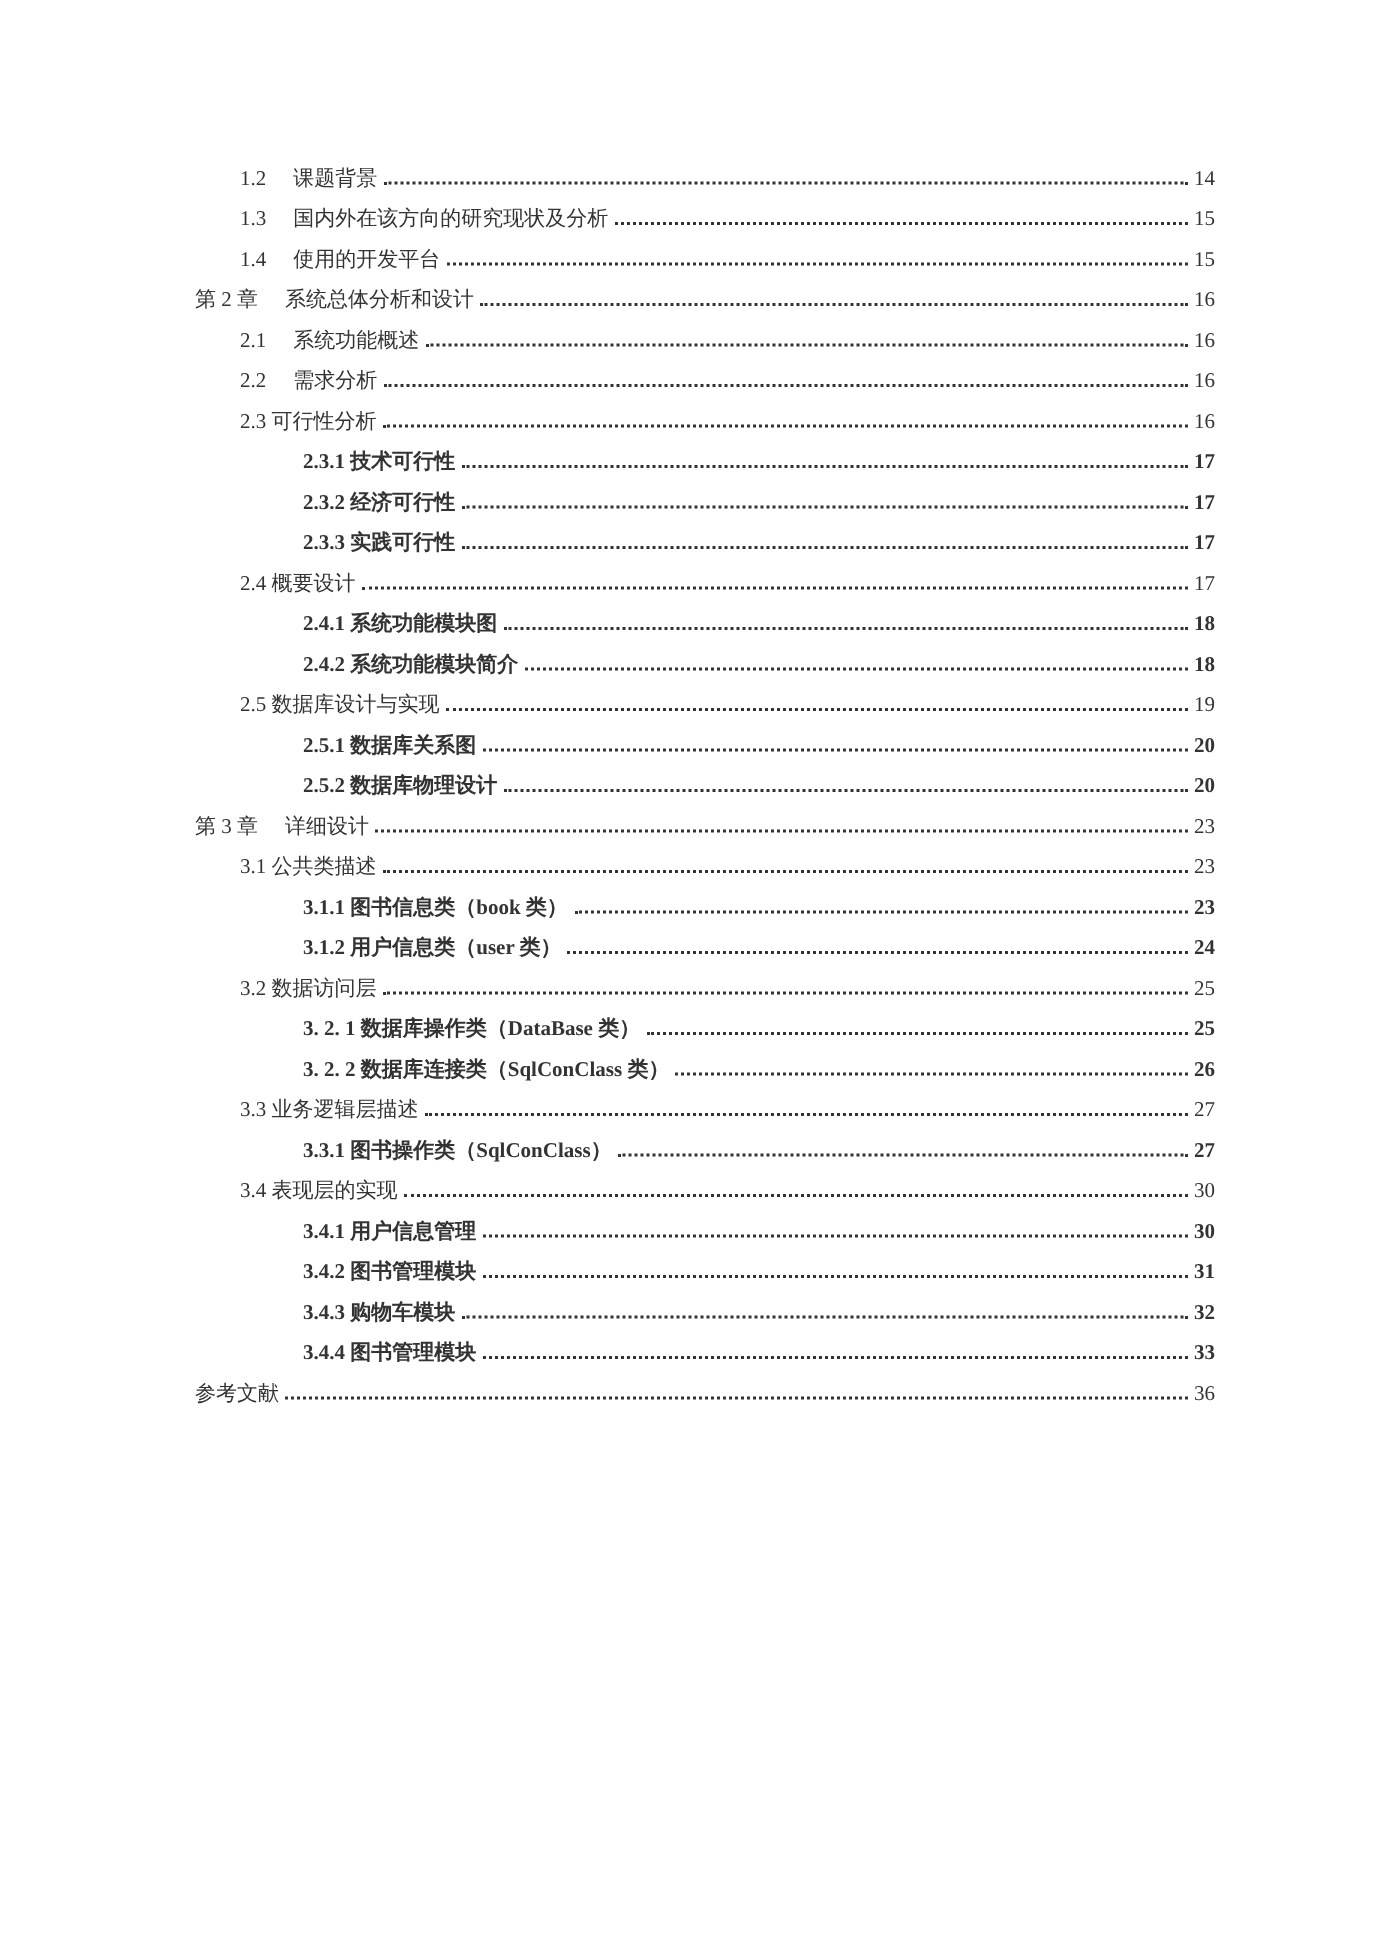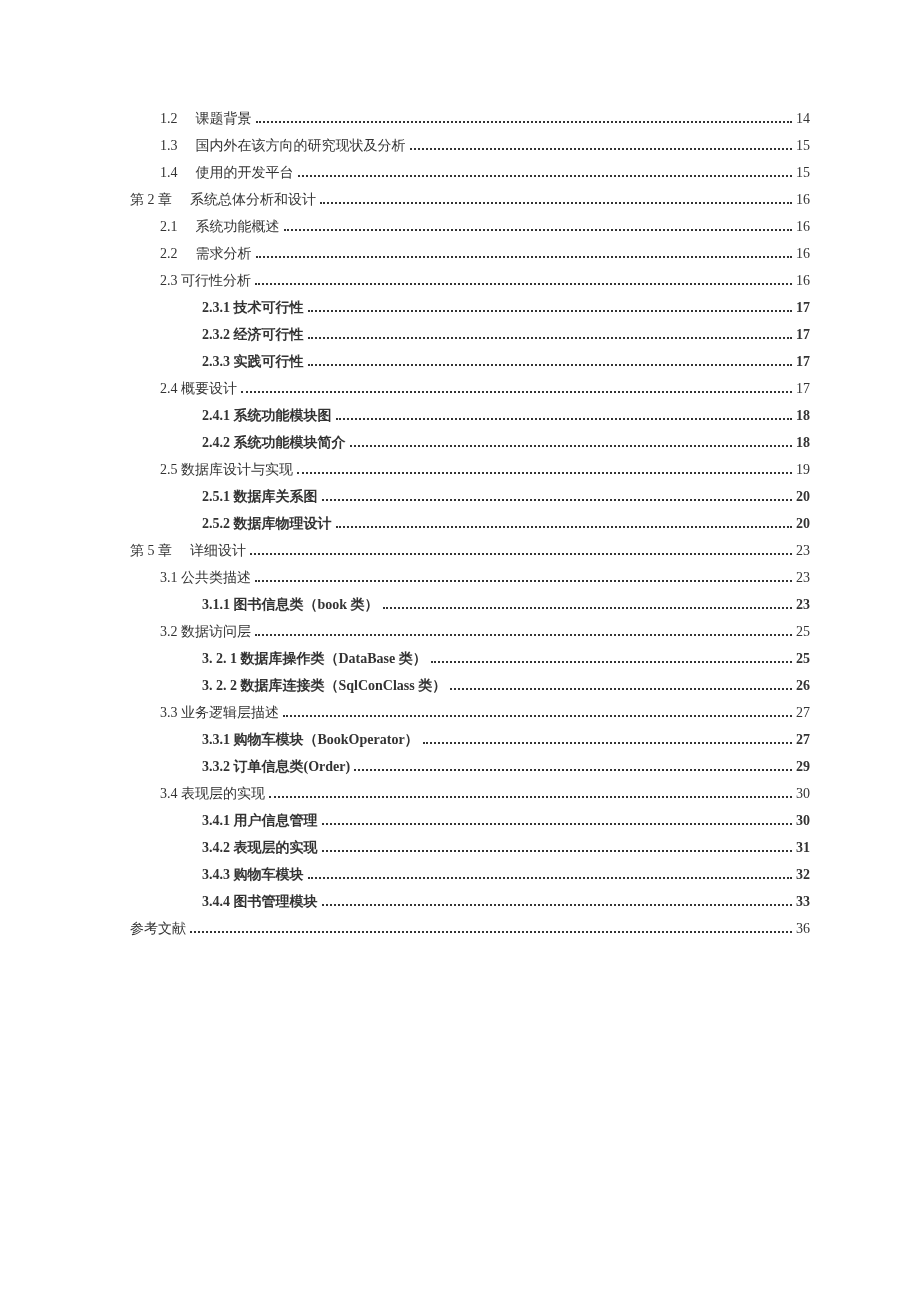--- a/index.html
+++ b/index.html
@@ -132,35 +132,40 @@
       <span class="toc-title">2.5.1 数据库关系图</span>
       <span class="toc-dots"></span>
       <span class="toc-page">20</span>
     </div>
     <div class="toc-entry indent-2">
       <span class="toc-title">2.5.2 数据库物理设计</span>
       <span class="toc-dots"></span>
       <span class="toc-page">20</span>
     </div>
     <div class="toc-entry indent-0">
-      <span class="toc-num">第 5 章</span>
+      <span class="toc-num">第 3 章</span>
       <span class="toc-title">详细设计</span>
       <span class="toc-dots"></span>
       <span class="toc-page">23</span>
     </div>
     <div class="toc-entry indent-1">
       <span class="toc-title">3.1 公共类描述</span>
       <span class="toc-dots"></span>
       <span class="toc-page">23</span>
     </div>
     <div class="toc-entry indent-2">
       <span class="toc-title">3.1.1 图书信息类（book 类）</span>
       <span class="toc-dots"></span>
       <span class="toc-page">23</span>
     </div>
+    <div class="toc-entry indent-2">
+      <span class="toc-title">3.1.2 用户信息类（user 类）</span>
+      <span class="toc-dots"></span>
+      <span class="toc-page">24</span>
+    </div>
     <div class="toc-entry indent-1">
       <span class="toc-title">3.2 数据访问层</span>
       <span class="toc-dots"></span>
       <span class="toc-page">25</span>
     </div>
     <div class="toc-entry indent-2">
       <span class="toc-title">3. 2. 1 数据库操作类（DataBase 类）</span>
       <span class="toc-dots"></span>
       <span class="toc-page">25</span>
     </div>
@@ -168,41 +173,36 @@
       <span class="toc-title">3. 2. 2 数据库连接类（SqlConClass 类）</span>
       <span class="toc-dots"></span>
       <span class="toc-page">26</span>
     </div>
     <div class="toc-entry indent-1">
       <span class="toc-title">3.3 业务逻辑层描述</span>
       <span class="toc-dots"></span>
       <span class="toc-page">27</span>
     </div>
     <div class="toc-entry indent-2">
-      <span class="toc-title">3.3.1 购物车模块（BookOperator）</span>
+      <span class="toc-title">3.3.1 图书操作类（SqlConClass）</span>
       <span class="toc-dots"></span>
       <span class="toc-page">27</span>
     </div>
-    <div class="toc-entry indent-2">
-      <span class="toc-title">3.3.2 订单信息类(Order)</span>
-      <span class="toc-dots"></span>
-      <span class="toc-page">29</span>
-    </div>
     <div class="toc-entry indent-1">
       <span class="toc-title">3.4 表现层的实现</span>
       <span class="toc-dots"></span>
       <span class="toc-page">30</span>
     </div>
     <div class="toc-entry indent-2">
       <span class="toc-title">3.4.1 用户信息管理</span>
       <span class="toc-dots"></span>
       <span class="toc-page">30</span>
     </div>
     <div class="toc-entry indent-2">
-      <span class="toc-title">3.4.2 表现层的实现</span>
+      <span class="toc-title">3.4.2 图书管理模块</span>
       <span class="toc-dots"></span>
       <span class="toc-page">31</span>
     </div>
     <div class="toc-entry indent-2">
       <span class="toc-title">3.4.3 购物车模块</span>
       <span class="toc-dots"></span>
       <span class="toc-page">32</span>
     </div>
     <div class="toc-entry indent-2">
       <span class="toc-title">3.4.4 图书管理模块</span>

